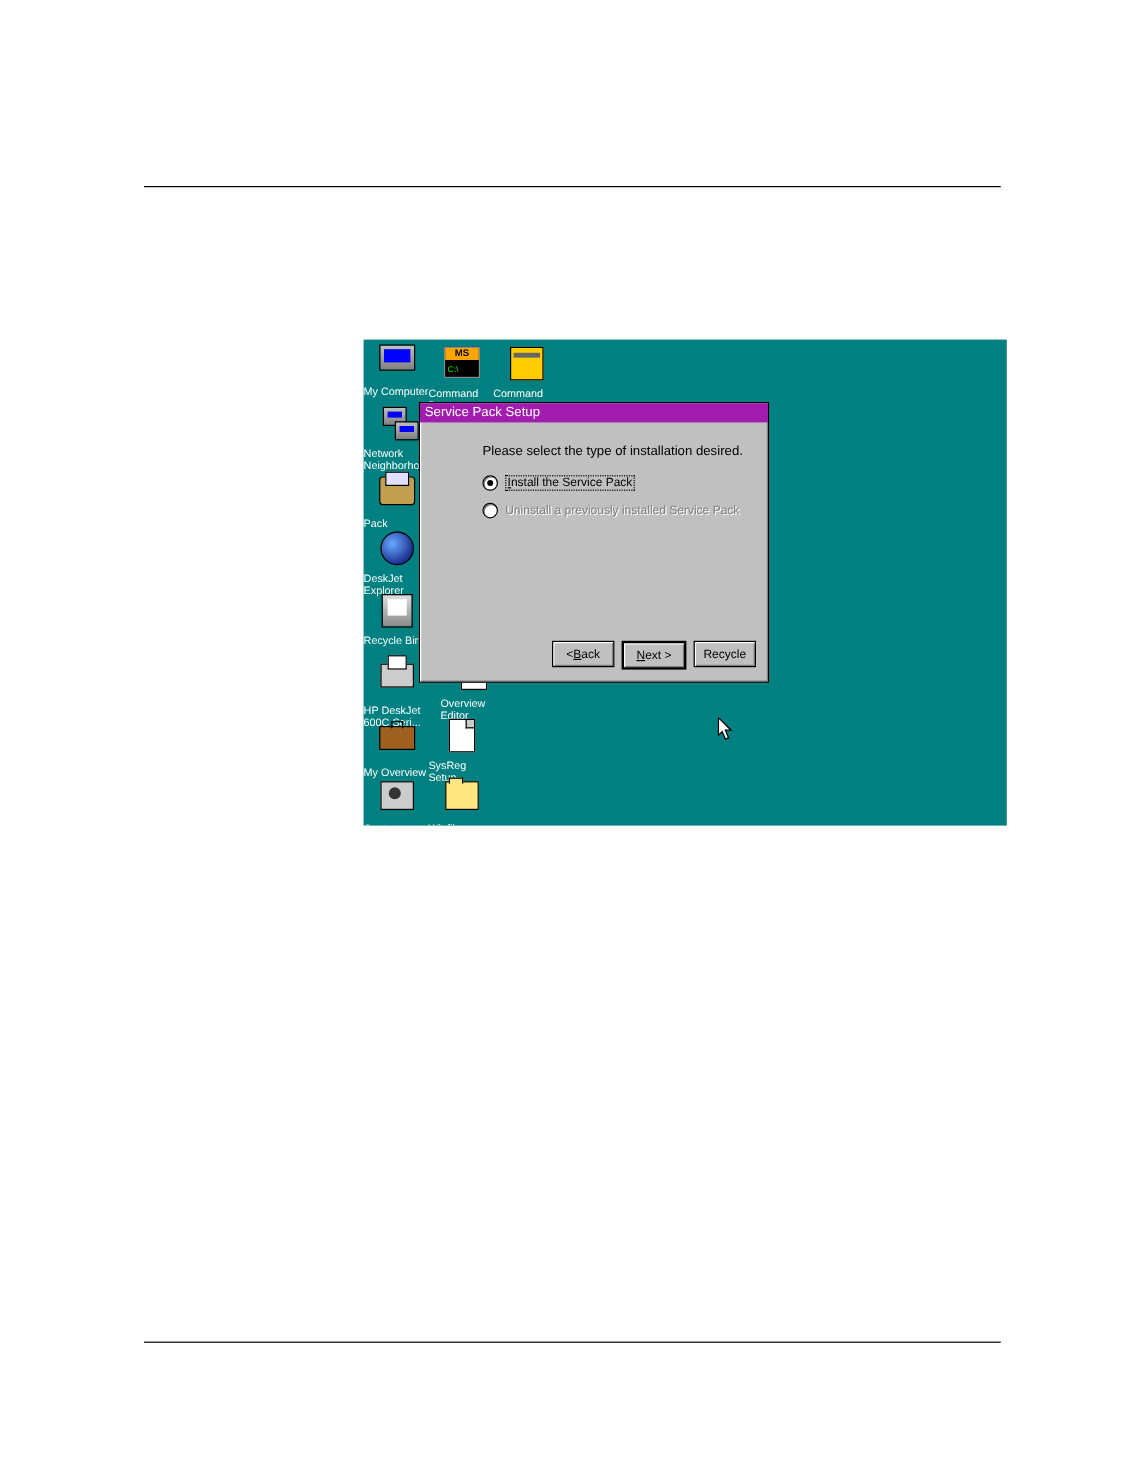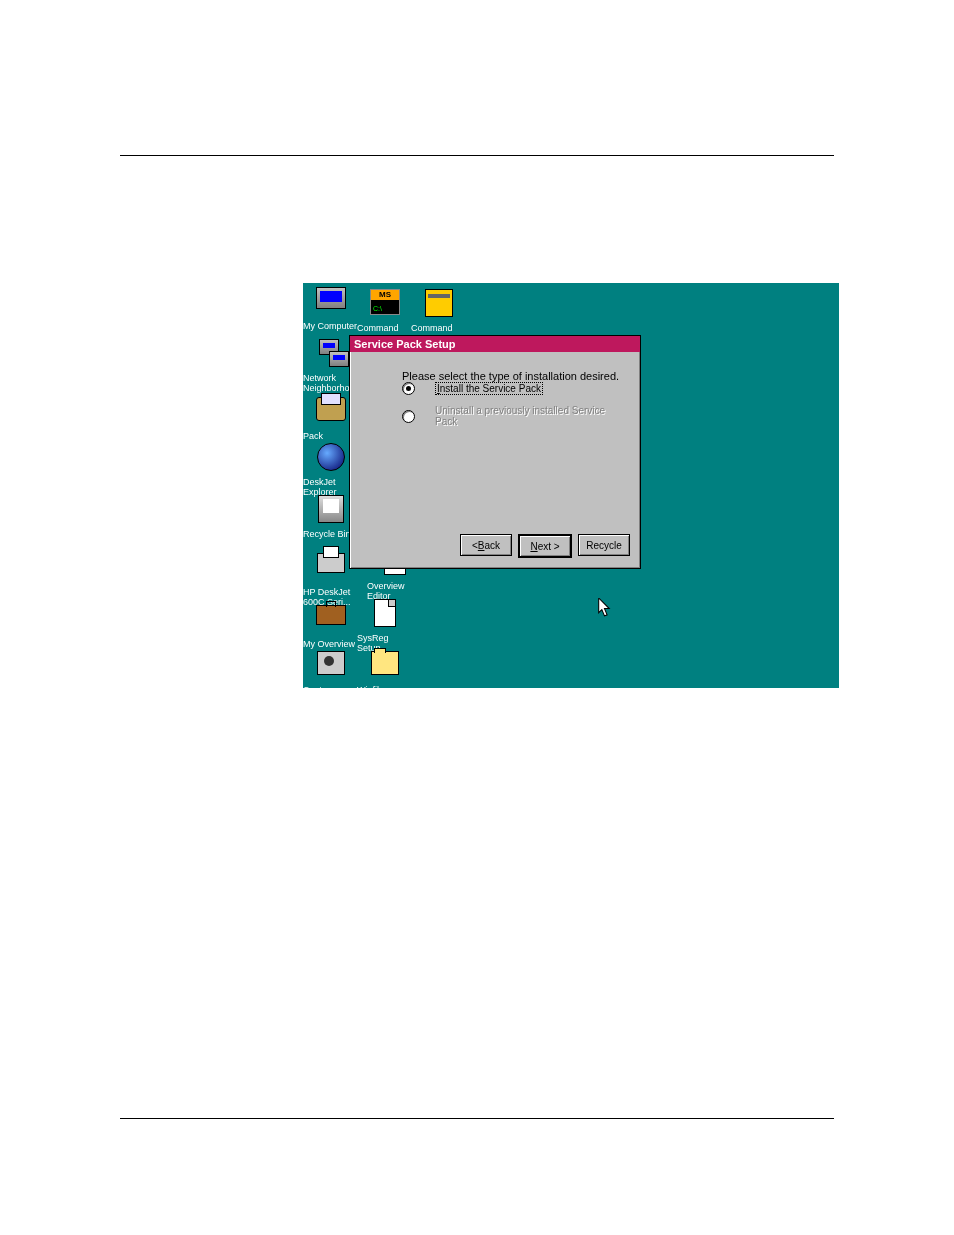--- a/index.html
+++ b/index.html
@@ -31,24 +31,24 @@
 .cmdprompt::before{content:"MS";position:absolute;top:0;left:0;right:0;background:#ffa500;color:#000;font-size:8px;font-weight:bold;text-align:center;line-height:10px}
 .cmdprompt::after{content:"C:\\";position:absolute;bottom:2px;left:2px;color:#0f0;font-size:7px}
 .winzip{width:26px;height:26px;background:#ffcc00;border:1px solid #000;margin:2px auto;position:relative}
 .winzip::after{content:"";position:absolute;top:4px;left:2px;right:2px;height:4px;background:#666}
 .page{width:20px;height:26px;background:#fff;border:1px solid #000;margin:2px auto;position:relative}
 .page::before{content:"";position:absolute;top:0;right:0;width:6px;height:6px;background:#ccc;border-left:1px solid #000;border-bottom:1px solid #000}
 .winfile{width:26px;height:22px;background:#ffe680;border:1px solid #000;margin:4px auto 0;position:relative}
 .winfile::before{content:"";position:absolute;top:-4px;left:2px;width:10px;height:4px;background:#ffe680;border:1px solid #000;border-bottom:none}
 
 .dlg{position:absolute;left:46px;top:52px;width:290px;background:#c0c0c0;border:1px solid #000;box-shadow:1px 1px 0 #fff inset,-1px -1px 0 #808080 inset}
-.titlebar{background:#be185d;color:#fff;font-weight:bold;font-size:11px;padding:2px 4px}
+.titlebar{background:#a21caf;color:#fff;font-weight:normal;font-size:11px;padding:2px 4px}
 .dlg-body{padding:18px 12px 8px;min-height:150px;color:#000}
-.prompt{margin-left:40px;}
-.radio-row{margin-left:40px;margin-bottom:10px;display:flex;align-items:center;gap:20px}
+.prompt{margin-left:40px;margin-bottom:14px}
+.radio-row{margin-left:40px;margin-bottom:10px;display:flex;align-items:center;gap:6px}
 .radio{width:11px;height:11px;border-radius:50%;background:#fff;border:1px solid #000;box-shadow:inset 1px 1px 0 #808080;display:flex;align-items:center;justify-content:center;flex-shrink:0}
 .radio.sel::after{content:"";width:5px;height:5px;border-radius:50%;background:#000}
 .rlabel{font-size:10px}
 .rlabel.sel{border:1px dotted #000;padding:0 1px}
 .rlabel.dis{color:#808080;text-shadow:1px 1px 0 #fff}
 .u{text-decoration:underline}
 .btnrow{display:flex;justify-content:flex-end;gap:6px;padding:6px 10px 10px}
 .btn{width:50px;height:20px;background:#c0c0c0;border:1px solid #000;box-shadow:inset 1px 1px 0 #fff,inset -1px -1px 0 #808080;font-size:10px;display:flex;align-items:center;justify-content:center;color:#000}
 .btn.default{border:2px solid #000}
 .cursor{position:absolute;left:248px;top:262px;pointer-events:none}

